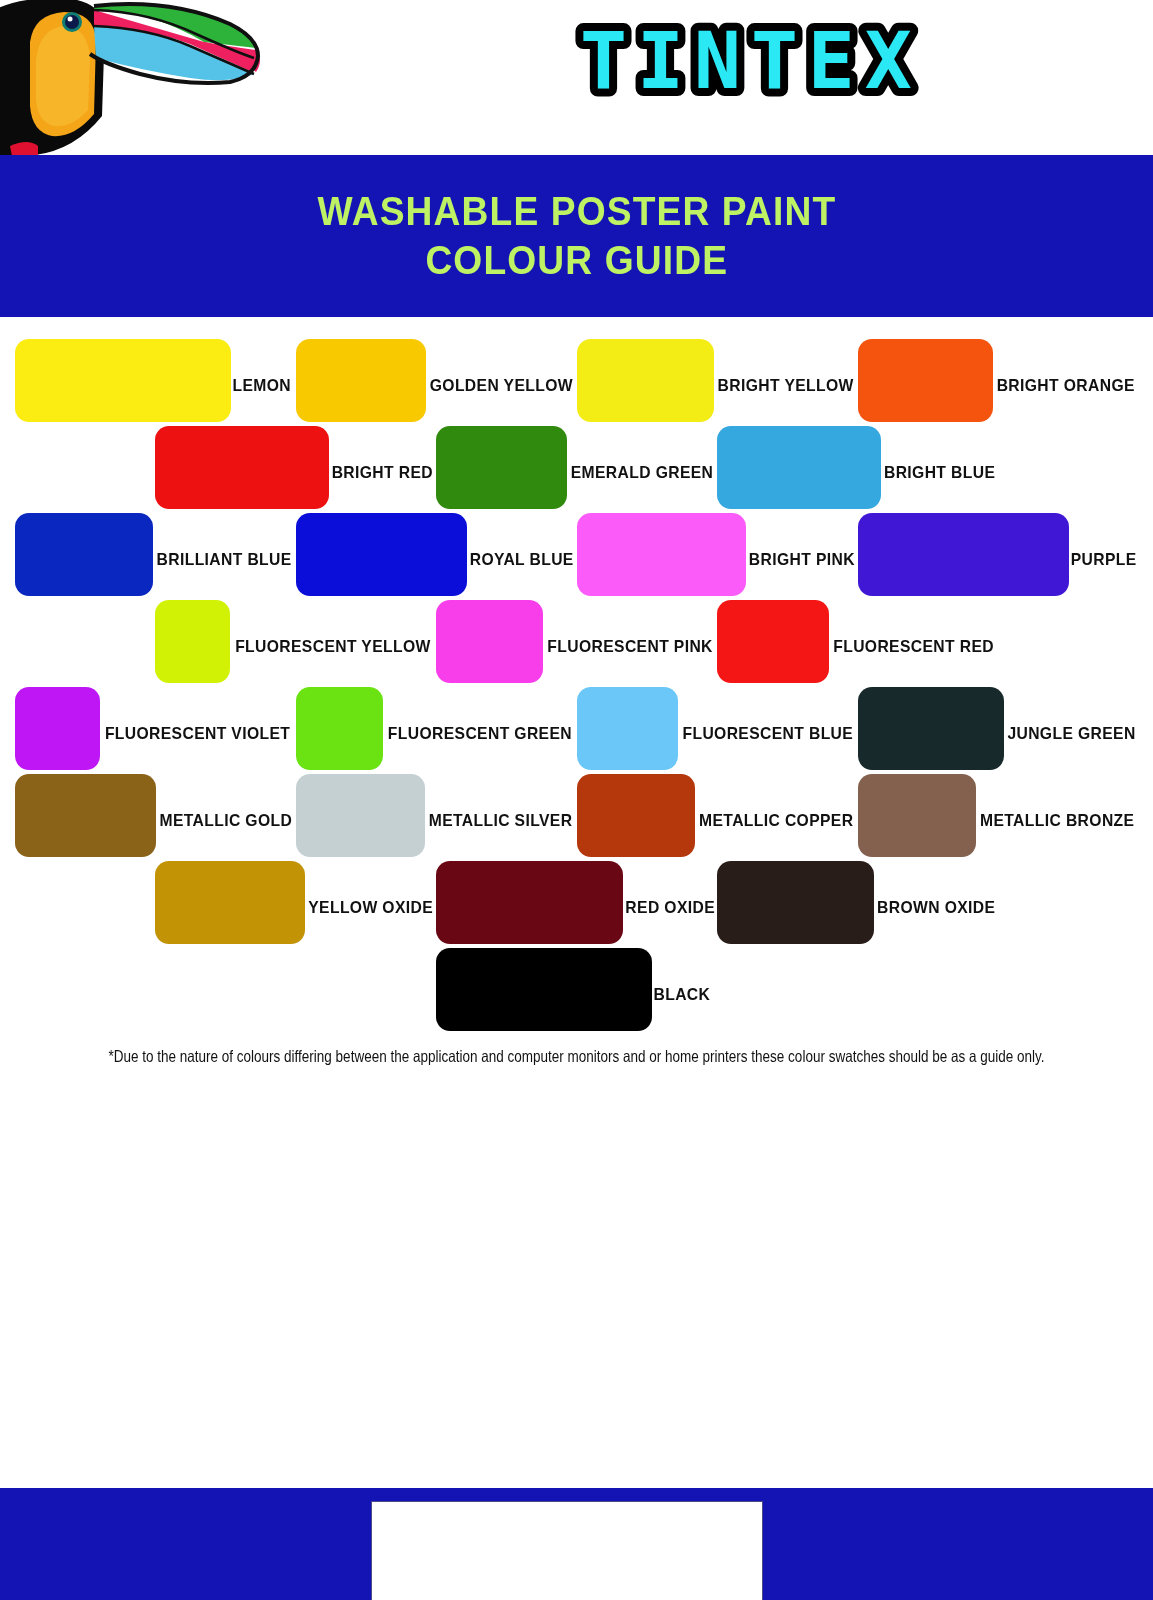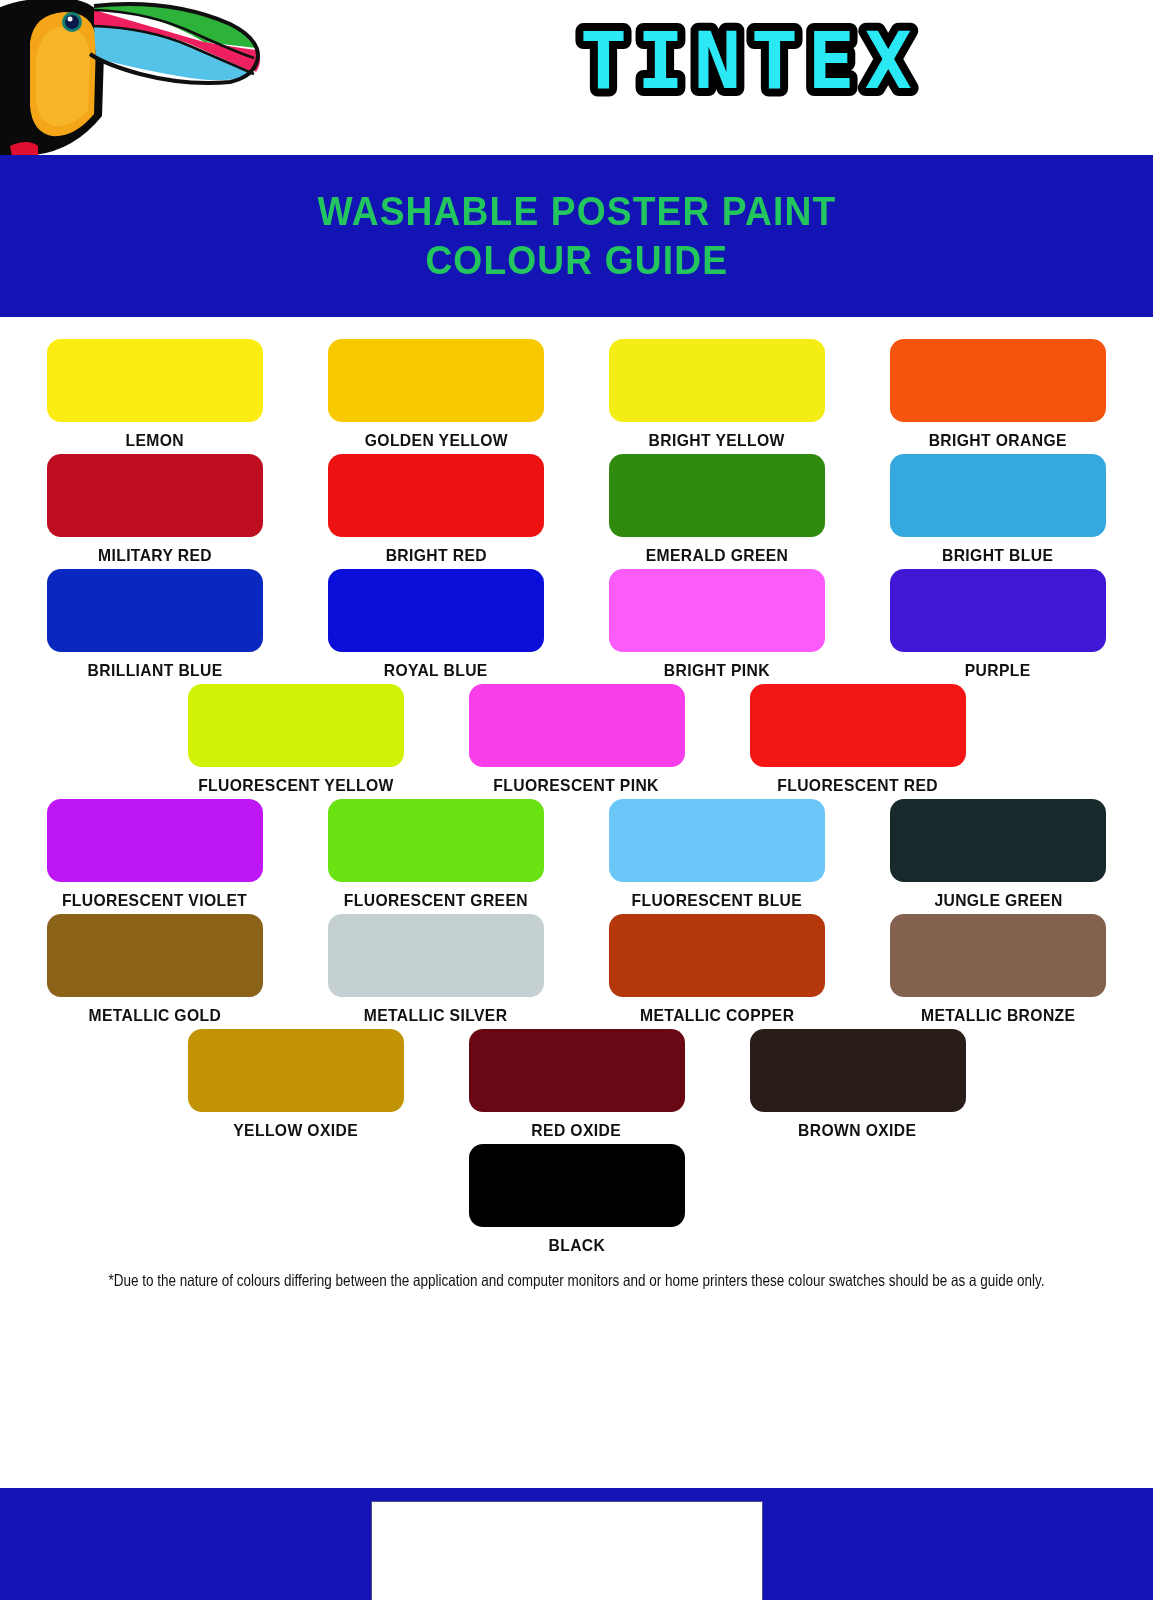--- a/index.html
+++ b/index.html
@@ -43,21 +43,21 @@
   .brand-logo svg { display: block; width: 100%; height: 100%; }
 
   
   .header-banner {
     background: #1414B4;
     height: 162px;
     display: flex;
     flex-direction: column;
     align-items: center;
     justify-content: center;
-    color: #22c55e;
+    color: #bef264;
   }
   .header-line {
     font-weight: bold;
     font-size: 40px;
     letter-spacing: 1.2px;
     line-height: 1.22;
     text-align: center;
     font-stretch: condensed;
     transform: scaleX(0.93);
   }
@@ -70,21 +70,21 @@
 
   .swatch-row {
     display: flex;
     justify-content: center;
     margin-bottom: 4px;
   }
 
   .swatch-cell {
     width: 281px;
     display: flex;
-    flex-direction: column;
+    flex-direction: row;
     align-items: center;
   }
 
   .chip {
     width: 216px;
     height: 83px;
     border-radius: 14px;
     box-sizing: border-box;
   }
   .chip.outlined {
@@ -195,24 +195,20 @@
         <div class="chip" style="background: rgb(244, 236, 21);"></div>
         <div class="chip-label">BRIGHT YELLOW</div>
       </div>
       <div class="swatch-cell">
         <div class="chip" style="background: rgb(244, 84, 13);"></div>
         <div class="chip-label">BRIGHT ORANGE</div>
       </div>
     </div>
     <div class="swatch-row">
       <div class="swatch-cell">
-        <div class="chip" style="background: rgb(190, 12, 33);"></div>
-        <div class="chip-label">MILITARY RED</div>
-      </div>
-      <div class="swatch-cell">
         <div class="chip" style="background: rgb(237, 17, 17);"></div>
         <div class="chip-label">BRIGHT RED</div>
       </div>
       <div class="swatch-cell">
         <div class="chip" style="background: rgb(47, 138, 14);"></div>
         <div class="chip-label">EMERALD GREEN</div>
       </div>
       <div class="swatch-cell">
         <div class="chip" style="background: rgb(53, 168, 223);"></div>
         <div class="chip-label">BRIGHT BLUE</div>

